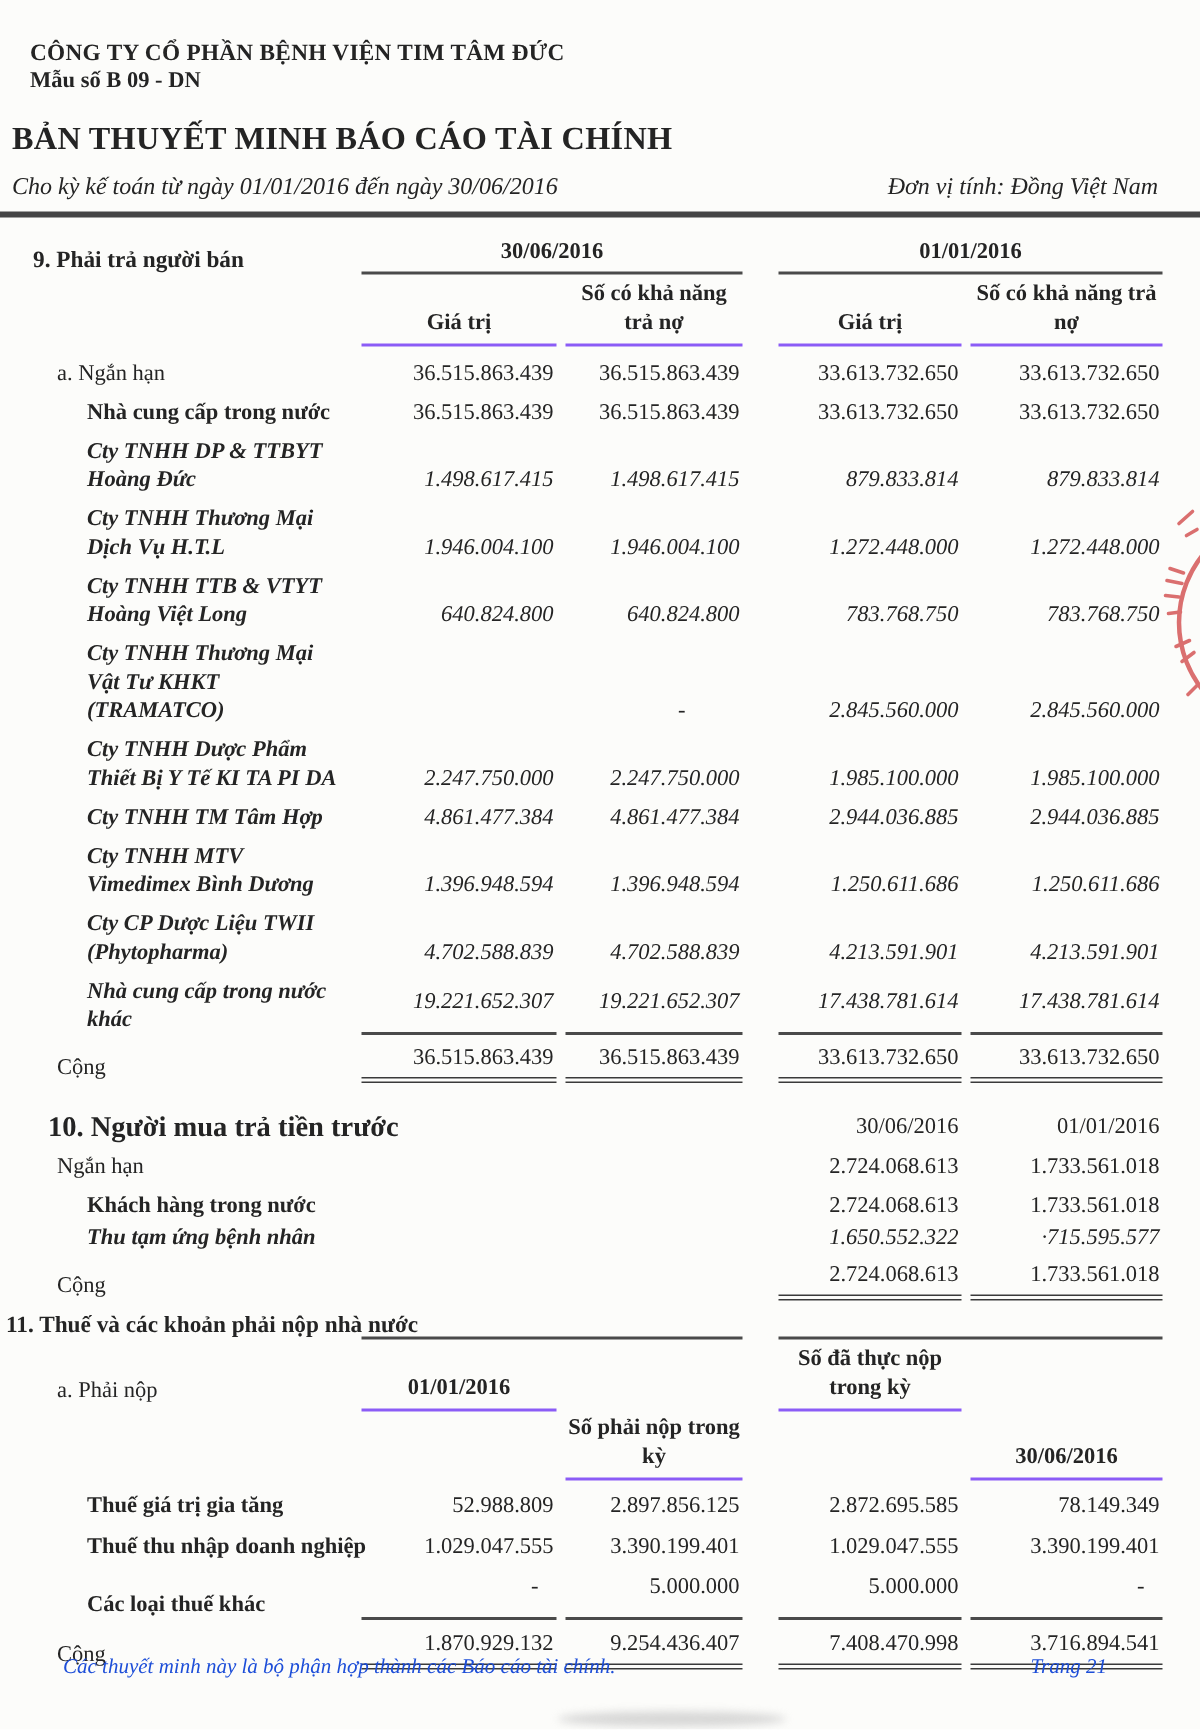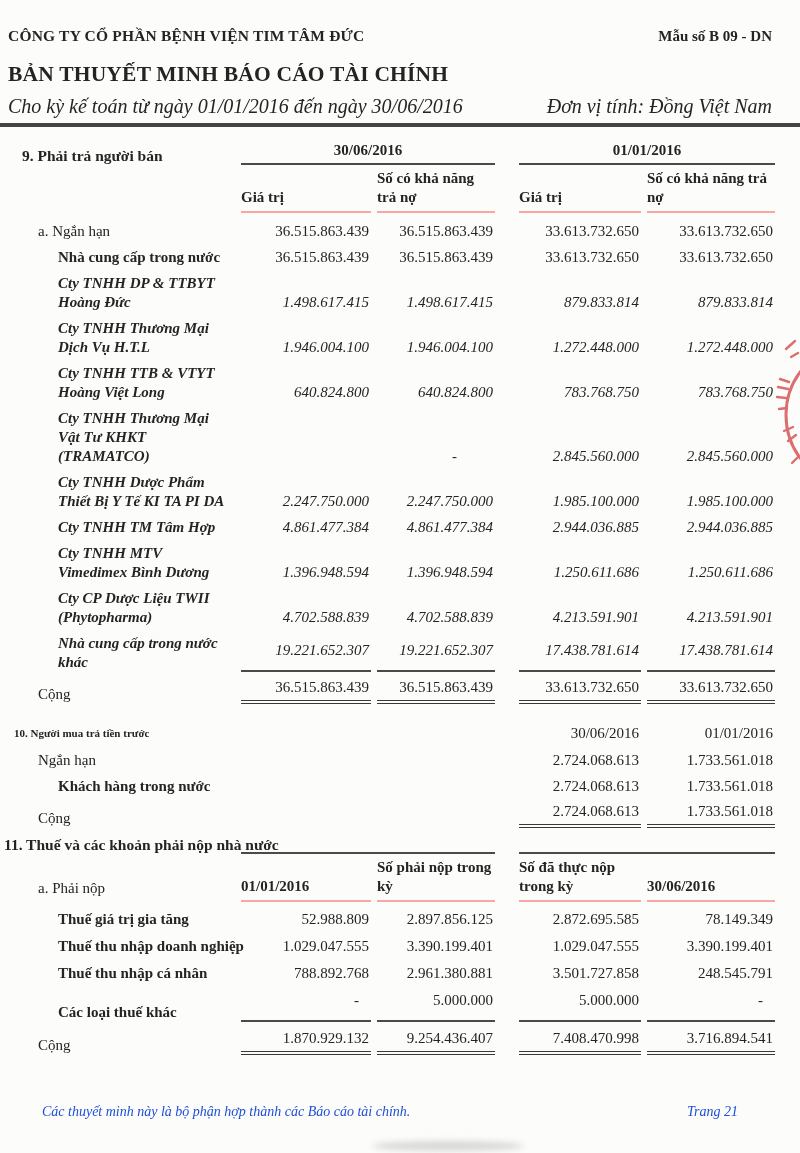--- a/index.html
+++ b/index.html
@@ -3,41 +3,41 @@
 <meta charset="utf-8">
 <style>
   html,body{margin:0;padding:0;background:#ffffff;}
   .page{
     width:800px;height:1153px;position:relative;overflow:hidden;
     background:#fcfcfa;color:#242424;
     font-family:"Liberation Serif","DejaVu Serif",serif;
     font-size:15px;line-height:19px;
   }
   
-  .hdr-row{display:flex;justify-content:space-between;align-items:baseline;padding:26px 28px 0 8px;}
+  .hdr-row{display:flex;justify-content:space-between;align-items:baseline;padding:26px 28px 0 8px;flex-direction:column;}
   .company{font-weight:bold;font-size:15.5px;letter-spacing:.2px;}
   .form-no{font-weight:bold;font-size:15px;margin-left:12px;}
   .doc-title{font-weight:bold;font-size:21.5px;line-height:24px;margin:16px 0 0 8px;letter-spacing:.2px;}
-  .sub-row{display:flex;justify-content:space-between;align-items:baseline;font-style:italic;font-size:20px;margin:11px 28px 0 8px;gap:25px;}
+  .sub-row{display:flex;justify-content:space-between;align-items:baseline;font-style:italic;font-size:16px;margin:11px 28px 0 8px;gap:25px;}
   .rule{height:4px;background:#454545;margin-top:7px;}
   
   .tg{display:grid;grid-template-columns:227px 130px 118px 12px 122px 128px;column-gap:6px;padding-left:8px;align-items:end;}
   .cell{min-width:0;}
   .lbl{white-space:pre-line;width:calc(100% + 50px);}
   .num{text-align:right;padding-right:2px;font-variant-numeric:tabular-nums;}
   .b{font-weight:normal;}
   .i{font-style:italic;}
   .t9{padding-left:14px;font-weight:bold;font-size:15.5px;}
-  .t10{padding-left:6px;font-weight:bold;font-size:11px;white-space:nowrap;}
+  .t10{padding-left:6px;font-weight:bold;font-size:19px;white-space:nowrap;margin-left:18px;}
   .ind1{padding-left:30px;}
   .ind2{padding-left:50px;font-weight:bold;}
   .vA{grid-column:2;} .vB{grid-column:3;} .vC{grid-column:5;} .vD{grid-column:6;}
   .grp1{grid-column:2/4;text-align:center;font-weight:bold;border-bottom:2px solid #4a4a4a;padding-bottom:3px;}
   .grp2{grid-column:5/7;text-align:center;font-weight:bold;border-bottom:2px solid #4a4a4a;padding-bottom:3px;}
-  .subh{font-weight:bold;border-bottom:2px solid #fca5a5;padding:2px 0 4px;}
+  .subh{text-align:center;font-weight:bold;border-bottom:2px solid #8b5cf6;padding:2px 0 4px;}
   .gline1{grid-column:2/4;border-bottom:2px solid #4a4a4a;height:8px;}
   .gline2{grid-column:5/7;border-bottom:2px solid #4a4a4a;height:8px;}
   .us .num{border-bottom:2px solid #4a4a4a;padding-bottom:10px;}
   .ud .num{border-bottom:4px double #3a3a3a;padding-bottom:3px;}
   .mt2{margin-top:2px;}.mt6{margin-top:6px;}.mt7{margin-top:7px;}.mt8{margin-top:8px;}.mt9{margin-top:9px;}
   .sec{position:relative;}
   #sec9{margin-top:14px;}
   #sec10{margin-top:20px;}
   #sec11{margin-top:16px;}
   .abs-title{position:absolute;left:4px;bottom:0;white-space:nowrap;font-weight:bold;font-size:15.5px;background:transparent;}
@@ -183,61 +183,59 @@
     <div class="tg b mt8">
       <div class="cell lbl ind1">Ngắn hạn</div>
       <div class="cell num vC">2.724.068.613</div>
       <div class="cell num vD">1.733.561.018</div>
     </div>
     <div class="tg mt7">
       <div class="cell lbl ind2">Khách hàng trong nước</div>
       <div class="cell num vC">2.724.068.613</div>
       <div class="cell num vD">1.733.561.018</div>
     </div>
+    <div class="tg i mt2">
+      <div class="cell lbl ind2">Thu tạm ứng bệnh nhân</div>
+      <div class="cell num vC">1.650.552.322</div>
+      <div class="cell num vD">·715.595.577</div>
+    </div>
     <div class="tg b ud mt6">
       <div class="cell lbl ind1">Cộng</div>
       <div class="cell num vC">2.724.068.613</div>
       <div class="cell num vD">1.733.561.018</div>
     </div>
   </div>
 
   <div id="sec11" class="sec">
     <div class="tg" style="position:relative;">
       <div class="cell"></div>
       <div class="cell gline1"></div>
       <div class="cell gline2"></div>
       <div class="abs-title">11. Thuế và các khoản phải nộp nhà nước</div>
     </div>
     <div class="tg mt2">
       <div class="cell b ind1" style="padding-bottom:4px;">a. Phải nộp</div>
       <div class="cell subh vA">01/01/2016</div>
+      <div class="cell subh vC">Số đã thực nộp trong kỳ</div>
       <div class="cell subh vB">Số phải nộp trong kỳ</div>
-      <div class="cell subh vC">Số đã thực nộp trong kỳ</div>
       <div class="cell subh vD">30/06/2016</div>
     </div>
     <div class="tg mt8">
       <div class="cell lbl ind2">Thuế giá trị gia tăng</div>
       <div class="cell num vA">52.988.809</div>
       <div class="cell num vB">2.897.856.125</div>
       <div class="cell num vC">2.872.695.585</div>
       <div class="cell num vD">78.149.349</div>
     </div>
     <div class="tg mt8">
       <div class="cell lbl ind2">Thuế thu nhập doanh nghiệp</div>
       <div class="cell num vA">1.029.047.555</div>
       <div class="cell num vB">3.390.199.401</div>
       <div class="cell num vC">1.029.047.555</div>
       <div class="cell num vD">3.390.199.401</div>
-    </div>
-    <div class="tg mt8">
-      <div class="cell lbl ind2">Thuế thu nhập cá nhân</div>
-      <div class="cell num vA">788.892.768</div>
-      <div class="cell num vB">2.961.380.881</div>
-      <div class="cell num vC">3.501.727.858</div>
-      <div class="cell num vD">248.545.791</div>
     </div>
     <div class="tg us mt8">
       <div class="cell lbl ind2">Các loại thuế khác</div>
       <div class="cell num vA pr-md">-</div>
       <div class="cell num vB">5.000.000</div>
       <div class="cell num vC">5.000.000</div>
       <div class="cell num vD pr-md">-</div>
     </div>
     <div class="tg b ud mt7">
       <div class="cell lbl ind1">Cộng</div>

